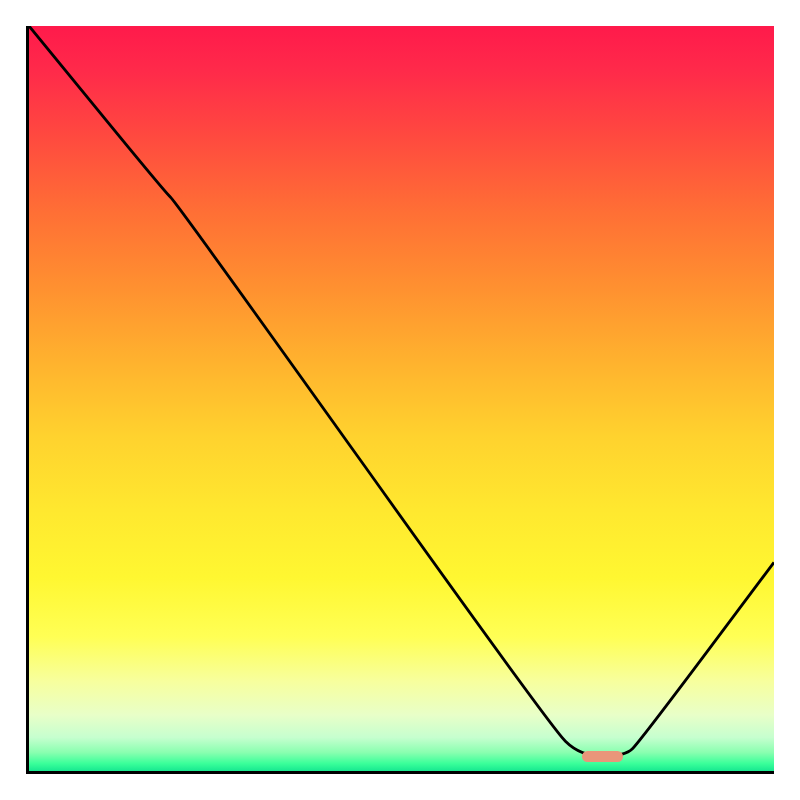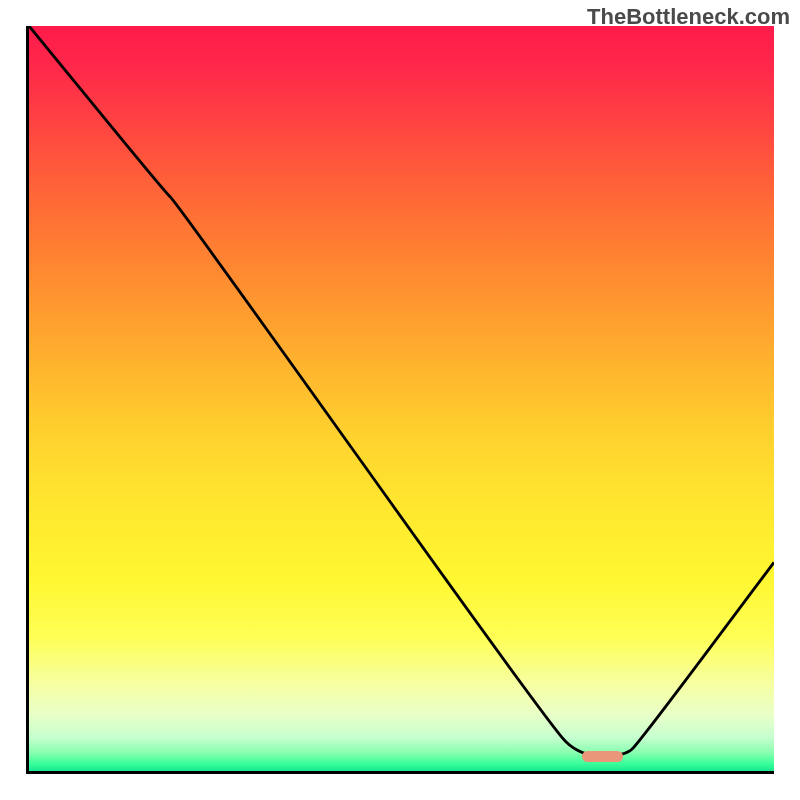--- a/index.html
+++ b/index.html
@@ -39,21 +39,20 @@
     width: 40px;
     height: 11px;
     background: #e9967a;
     border-radius: 6px;
   }
 </style>
 </head>
 <body>
 
 <div class="container">
-  <div class="watermark">TheBottleneck.com</div>
 
   <div class="plot-area">
     <svg viewBox="0 0 100 100" preserveAspectRatio="none">
       <defs>
         <linearGradient id="bg-grad" x1="0" y1="0" x2="0" y2="1">
             <stop offset="0%" stop-color="#ff1a4b"></stop>
             <stop offset="6%" stop-color="#ff2a4a"></stop>
             <stop offset="15%" stop-color="#ff4a3f"></stop>
             <stop offset="25%" stop-color="#ff6f35"></stop>
             <stop offset="35%" stop-color="#ff9030"></stop>

